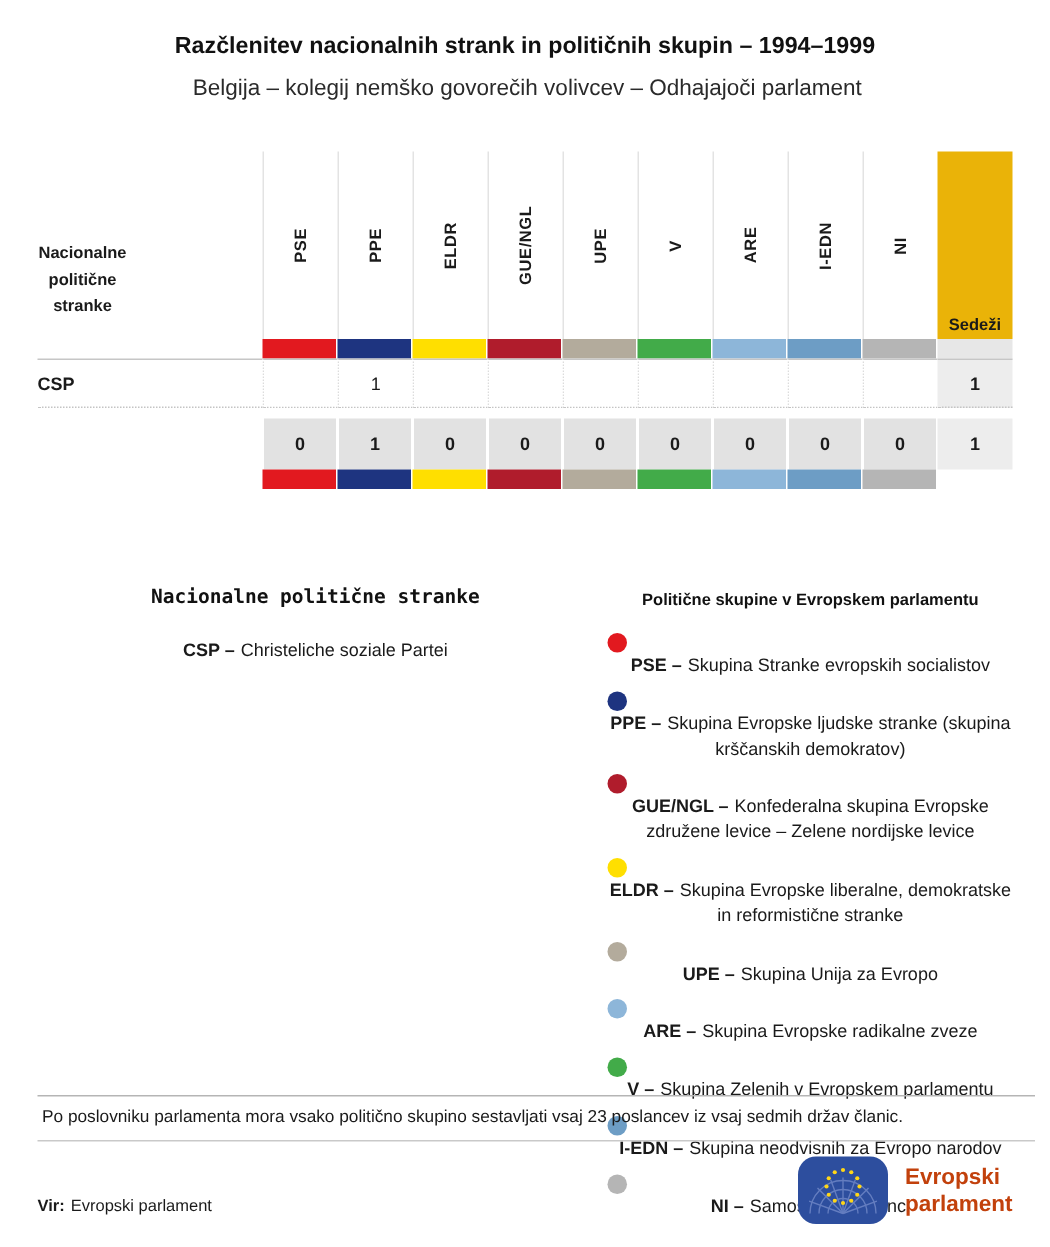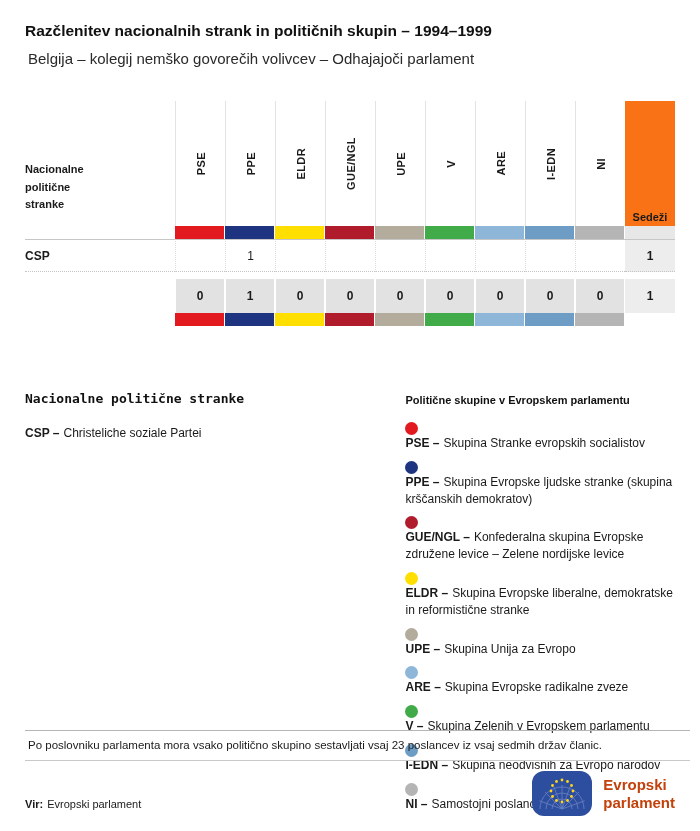--- a/index.html
+++ b/index.html
@@ -3,36 +3,36 @@
 <meta charset="utf-8">
 <style>
   * { box-sizing: border-box; }
   html, body { margin:0; padding:0; }
   body {
     width:700px; height:831px;
     font-family:"Liberation Sans","DejaVu Sans",sans-serif;
     background:#ffffff; color:#1a1a1a;
   }
   .page { position:relative; width:700px; height:831px; overflow:hidden; background:#fff; }
-  .content { padding:14px 25px 0 25px; }
+  .content { padding:14px 25px 0 25px;text-align:center; }
 
   .title { font-size:15.5px; font-weight:700; margin:8px 0 10px 0; color:#111; }
   .subtitle { font-size:15px; font-weight:400; margin:0 0 34px 0; color:#2a2a2a; padding-left:3px; }
 
   
   .tbl {
     display:grid;
     grid-template-columns:150px repeat(10,50px);
     grid-template-rows:125px 13px 33px 7px 34px 13px;
   }
   .rowhead { display:flex; align-items:flex-end; padding-bottom:12px; }
   .rowhead span { display:block; width:60px; font-size:11px; font-weight:700; line-height:1.6; overflow-wrap:break-word; }
   .colhead { display:flex; align-items:center; justify-content:center; border-left:1px solid #e3e3e3; }
   .vtxt { writing-mode:vertical-rl; transform:rotate(180deg); font-size:11px; font-weight:700; letter-spacing:0.4px; white-space:nowrap; }
-  .seats-head { background:#f97316; display:flex; align-items:flex-end; justify-content:center; font-size:11px; font-weight:700; padding-bottom:3px; }
+  .seats-head { background:#eab308; display:flex; align-items:flex-end; justify-content:center; font-size:11px; font-weight:700; padding-bottom:3px; }
   .bar-cell { padding-right:1px; }
   .bar { width:100%; height:13px; }
   .seats-bar { background:#e7e7e7; }
   .ecell { }
   .prow { border-top:1px solid #c6c6c6; border-bottom:1px dotted #c4c4c4; display:flex; align-items:center; justify-content:center; font-size:12px; }
   .plabel { justify-content:flex-start; font-weight:700; }
   .vcell { border-left:1px dotted #dcdcdc; }
   .seats-cell { background:#ededed; font-weight:700; }
   .gap-row { grid-column:1 / -1; }
   .tcell { padding:0 1px; }

